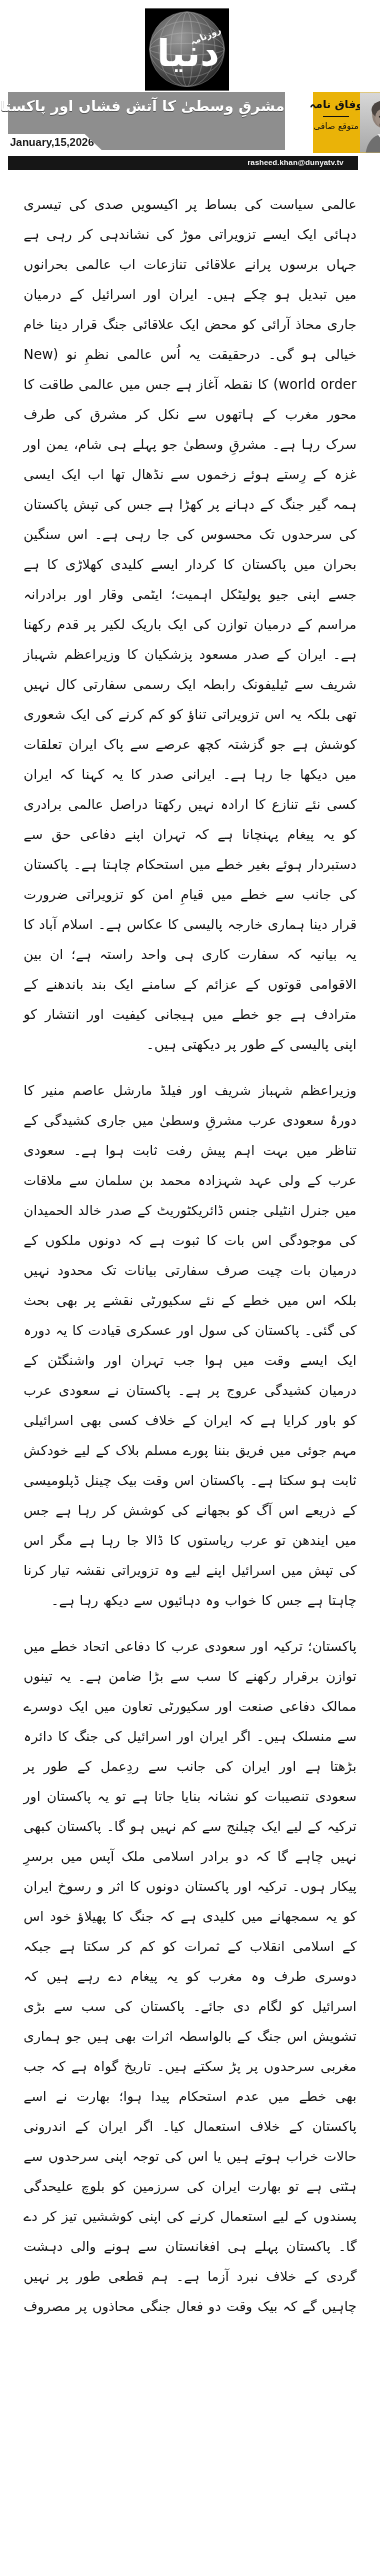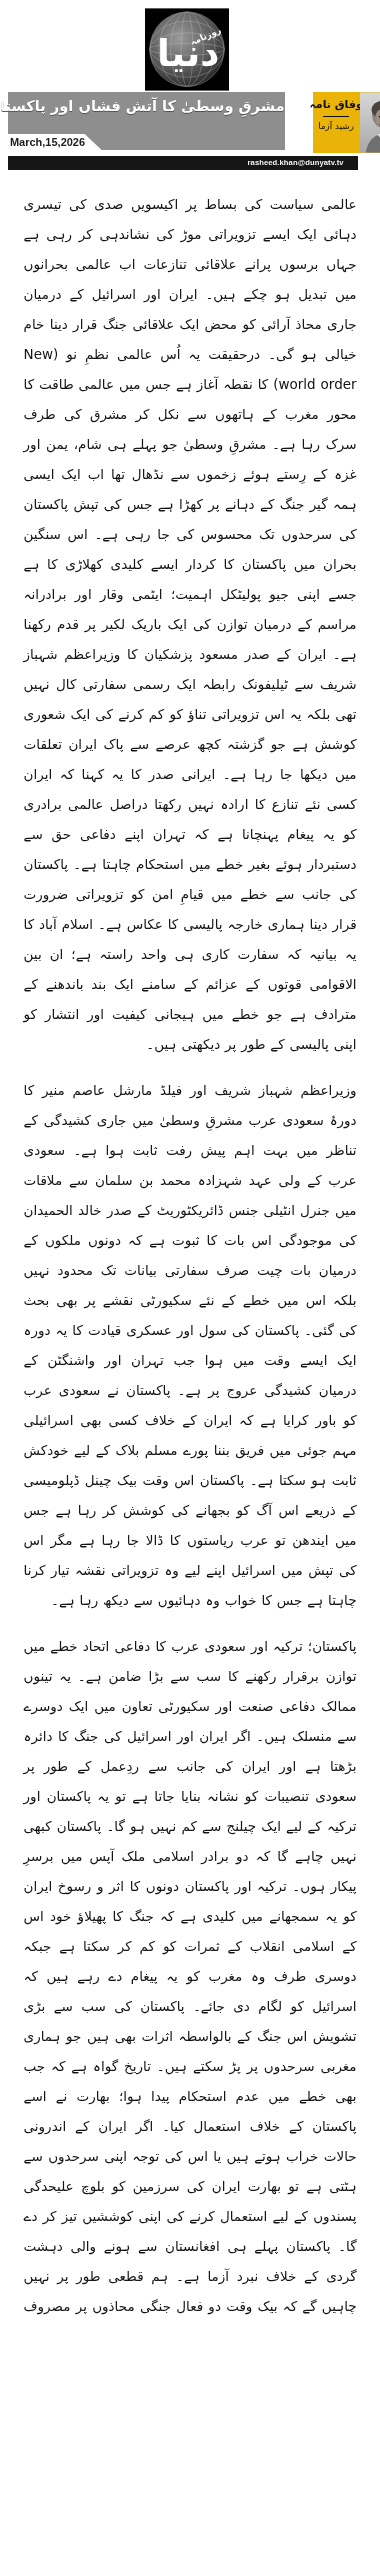--- a/index.html
+++ b/index.html
@@ -81,27 +81,27 @@
       <ellipse cx="72" cy="70" rx="64" ry="10"></ellipse>
     </g>
     <text x="106" y="52" fill="#ffffff" font-size="15" font-weight="bold" text-anchor="middle" transform="rotate(-24 106 52)" font-family="DejaVu Sans, sans-serif">روزنامہ</text>
     <text x="74" y="98" fill="#ffffff" font-size="64" font-weight="bold" text-anchor="middle" font-family="DejaVu Sans, sans-serif">دنیا</text>
   </svg>
 </div>
 
 <div class="header-band">
   <div class="title-box">
     <div class="headline">مشرقِ وسطیٰ کا آتش فشاں اور پاکستان کا سفارتی مشن</div>
-    <div class="date-box">March,15,2026</div>
+    <div class="date-box">January,15,2026</div>
   </div>
   <div class="author-panel">
     <div class="author-meta">
       <div class="column-name">وفاق نامہ</div>
       <div class="author-divider"></div>
-      <div class="author-name">رشید آزما</div>
+      <div class="author-name">متوقع صافی</div>
     </div>
     <div class="author-photo">
       <svg viewBox="0 0 83 104" xmlns="http://www.w3.org/2000/svg">
         <defs>
           <linearGradient id="bgGrad" x1="0" y1="0" x2="0" y2="1">
             <stop offset="0%" stop-color="#d8d8d8"></stop>
             <stop offset="100%" stop-color="#a8a8a8"></stop>
           </linearGradient>
         </defs>
         <rect width="83" height="104" fill="url(#bgGrad)"></rect>

